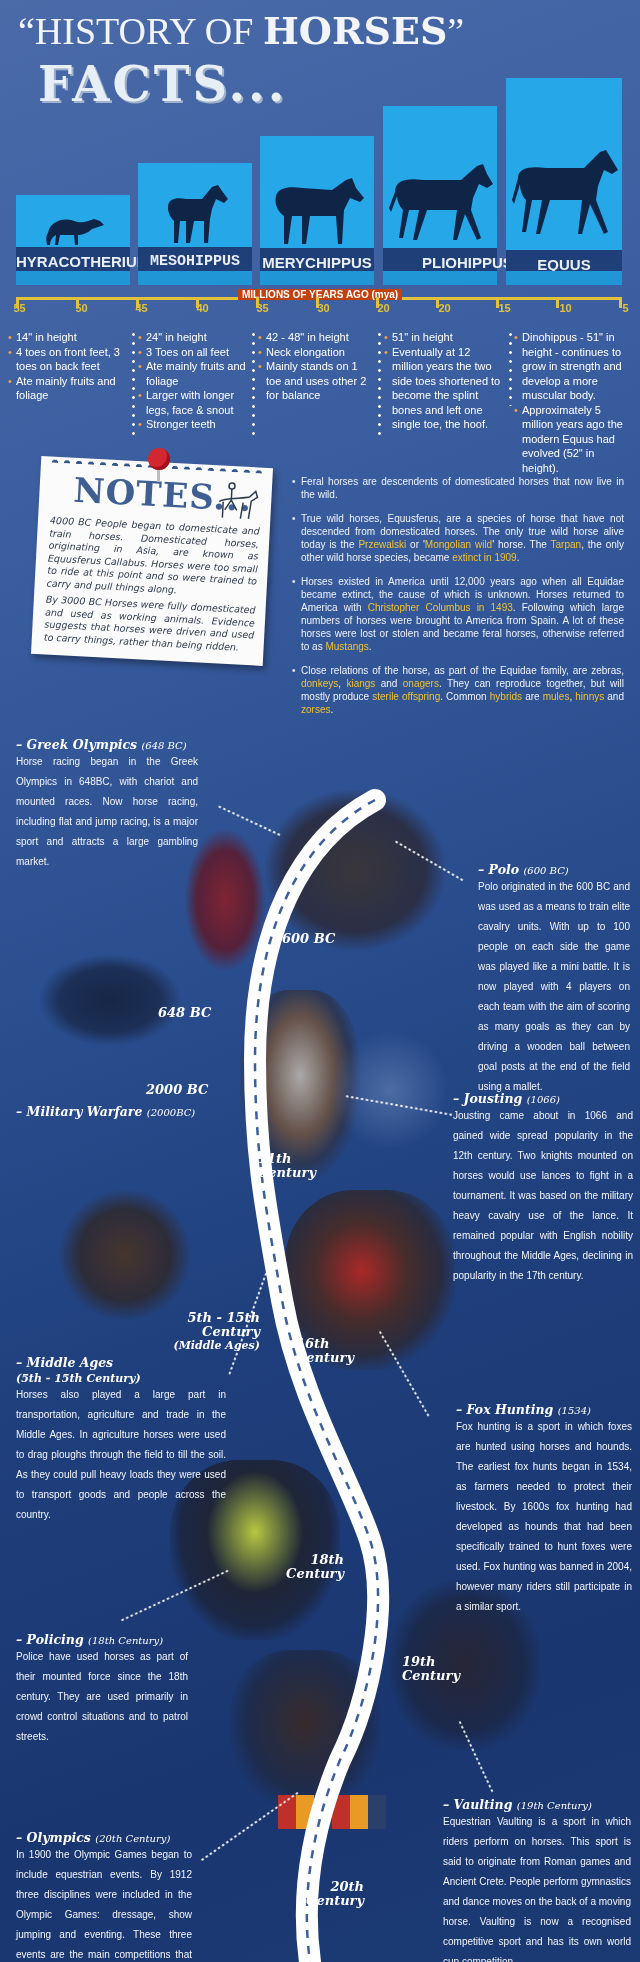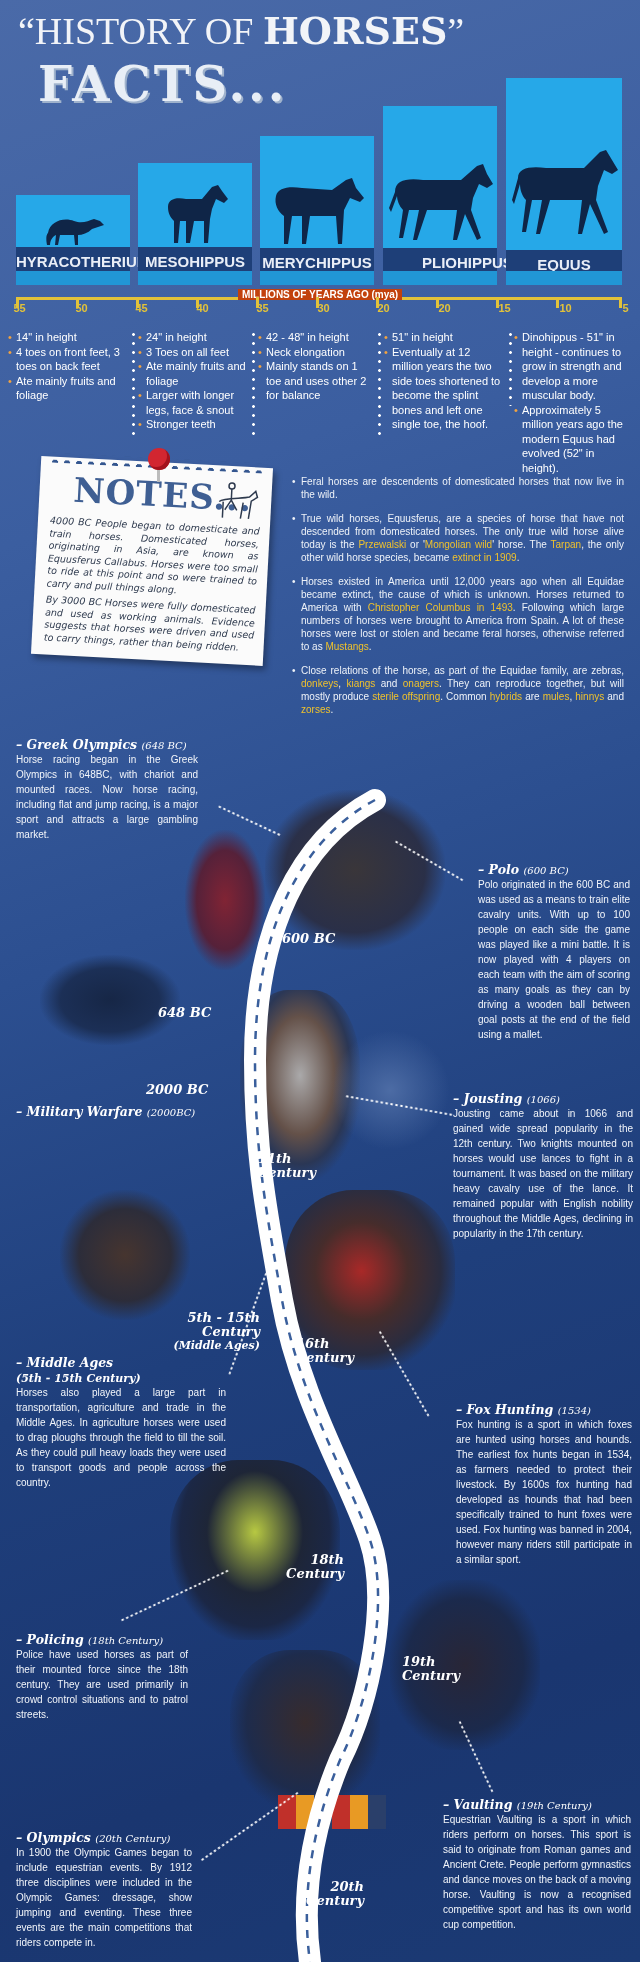--- a/index.html
+++ b/index.html
@@ -65,39 +65,39 @@
     background-image: radial-gradient(circle at 50% 100%, #34568f 3px, transparent 3.5px);
     background-size: 12px 10px; }
   
   .facts { left: 292px; top: 475px; width: 332px; font-size: 10px; line-height: 13px; color: #eef2f8; text-align: justify; }
   .facts li { list-style: none; position: relative; padding-left: 9px; margin-bottom: 11px; }
   .facts li::before { content: "•"; position: absolute; left: 0; }
   .hl { color: #f0c22c; }
   
   .event-title { font-family: "DejaVu Serif", serif; font-style: italic; font-weight: bold; font-size: 12.5px; color: #ffffff; }
   .event-title .sub { font-size: 10px; font-weight: normal; margin-top: 36px; }
-  .event-body { font-size: 10px; line-height: 15px; color: #f2f5fa; text-align: justify; }
+  .event-body { font-size: 10px; line-height: 20px; color: #f2f5fa; text-align: justify; }
   .tl-label { font-family: "DejaVu Serif", serif; font-style: italic; font-weight: bold; color: #ffffff; font-size: 13px; line-height: 14px; text-align: right; }
   .photo { position: absolute; border-radius: 40%; opacity: 0.9; }
   .dotted { position: absolute; height: 2px; background-image: radial-gradient(circle, #ffffff 1px, transparent 1.3px); background-size: 5px 2px; transform-origin: 0 0; }
 </style>
 </head>
 <body>
 
 <div class="abs title1"><span>“HISTORY OF </span><b>HORSES</b><span>”</span></div>
 <div class="abs title2">FACTS...</div>
 
 <div class="bar" style="left:16px; top:195px; width:114px; height:90px;">
   <svg class="horse" style="left:22px; top:12px;" width="72" height="40" viewBox="0 0 72 40">
       <path d="M10 26 C12 14 26 10 36 14 C44 17 50 14 56 12 L62 14 L66 18 L60 20 L54 22 C50 26 44 28 40 28 L40 38 L37 38 L36 28 L22 28 L20 38 L17 38 L18 28 C14 30 12 34 12 38 L9 38 C8 32 8 28 10 26 Z"></path>
     </svg>
   <div class="lbl" style="top:52px;">HYRACOTHERIUM</div>
   <div class="foot"></div>
 </div>
-<div class="bar" style="left:138px; top:163px; width:114px; height:122px;">
+<div class="bar" style="left:138px; top:163px; width:114px; height:122px;font-family:Liberation Mono, monospace;">
   <svg class="horse" style="left:22px; top:14px;" width="70" height="70" viewBox="0 0 70 70">
       <path d="M8 30 C8 22 16 20 26 22 L42 22 L52 10 L58 8 L62 14 L68 22 L64 26 L56 22 L52 32 L50 42 L48 66 L44 66 L44 44 L34 44 L30 66 L26 66 L26 44 L20 44 L18 66 L14 66 L14 44 C10 40 8 36 8 30 Z"></path>
     </svg>
   <div class="lbl" style="top:84px;">MESOHIPPUS</div>
   <div class="foot"></div>
 </div>
 <div class="bar" style="left:260px; top:136px; width:114px; height:149px;">
   <svg class="horse" style="left:10px; top:40px;" width="96" height="70" viewBox="0 0 96 70">
       <path d="M6 20 C8 12 18 10 32 12 L62 14 L76 4 L82 2 L86 12 L94 22 L90 26 L80 22 L74 34 L72 68 L68 68 L66 40 L40 40 L36 68 L32 68 L32 40 L22 40 L18 68 L14 68 L14 40 C8 36 4 28 6 20 Z"></path>
     </svg>

